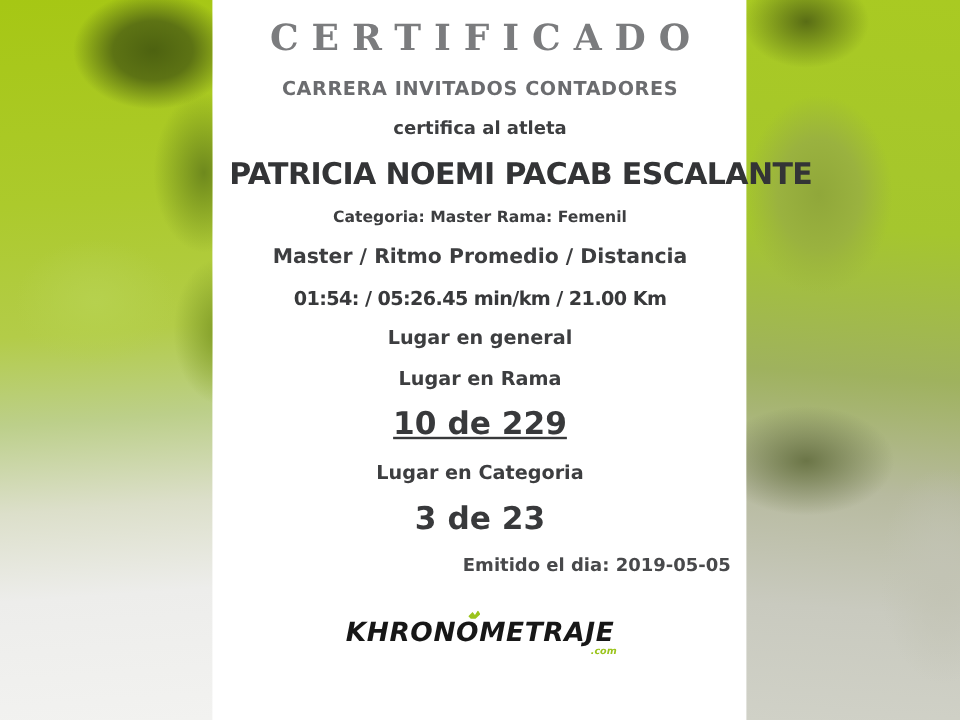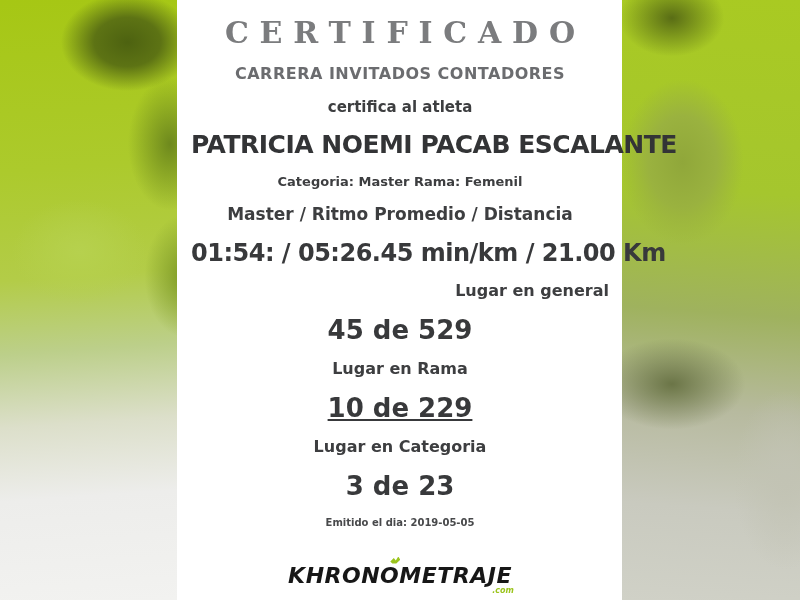--- a/index.html
+++ b/index.html
@@ -43,29 +43,29 @@
     font-family:"DejaVu Serif","Liberation Serif",serif;
     font-size:30px;font-weight:bold;color:#7b7c7e;
     letter-spacing:.36em;text-indent:.36em;
   }
   .race{margin-top:7px;font-size:16px;font-weight:bold;color:#6b6c6f;letter-spacing:.5px;}
   .certifies{margin-top:16px;font-size:15px;font-weight:bold;}
   .athlete{margin-top:8px;font-size:25px;font-weight:bold;color:#333436;letter-spacing:-0.5px;}
   .participation{margin-top:9px;font-size:17px;font-weight:bold;}
   .category{margin-top:15px;font-size:13px;font-weight:bold;}
   .results-header{margin-top:13px;font-size:17px;font-weight:bold;}
-  .results-values{margin-top:4px;font-size:24px;font-weight:bold;color:#38393b;letter-spacing:-0.5px;}
+  .results-values{margin-top:4px;font-size:16px;font-weight:bold;color:#38393b;letter-spacing:-0.5px;}
 
   .place-label{font-size:16px;font-weight:bold;}
   .place-value{font-size:26px;font-weight:bold;color:#38393b;}
-  .pl1{margin-top:14px;text-align:right;} .pv1{margin-top:6px;}
+  .pl1{margin-top:14px;} .pv1{margin-top:6px;}
   .pl2{margin-top:11px;} .pv2{margin-top:5px;text-decoration:underline;}
   .pl3{margin-top:9px;}  .pv3{margin-top:4px;}
 
-  .issued{margin-top:13px;font-size:10px;font-weight:bold;color:#48494b;}
+  .issued{margin-top:13px;font-size:15px;font-weight:bold;color:#48494b;text-align:right;}
 
   
   .logo{
     margin-top:19px;display:inline-block;position:relative;
     font-size:22px;font-weight:bold;font-style:italic;
     color:#171717;letter-spacing:.5px;white-space:nowrap;
   }
   .logo-o{position:relative;display:inline-block;}
   .logo-o .crown{
     position:absolute;top:-6px;right:-1px;width:10px;height:7px;
@@ -89,21 +89,20 @@
   <div class="content">
     <p class="title">CERTIFICADO</p>
     <p class="race">CARRERA INVITADOS CONTADORES</p>
     <p class="certifies">certifica al atleta</p>
     <p class="athlete">PATRICIA NOEMI PACAB ESCALANTE</p>
     <p class="category">Categoria: Master Rama: Femenil</p>
     <p class="results-header">Master / Ritmo Promedio / Distancia</p>
     <p class="results-values">01:54: / 05:26.45 min/km / 21.00 Km</p>
 
     <p class="place-label pl1">Lugar en general</p>
-    <p class="place-value pv1">45 de 529</p>
 
     <p class="place-label pl2">Lugar en Rama</p>
     <p class="place-value pv2">10 de 229</p>
 
     <p class="place-label pl3">Lugar en Categoria</p>
     <p class="place-value pv3">3 de 23</p>
 
     <p class="issued">Emitido el dia: 2019-05-05</p>
 
     <div class="logo">

